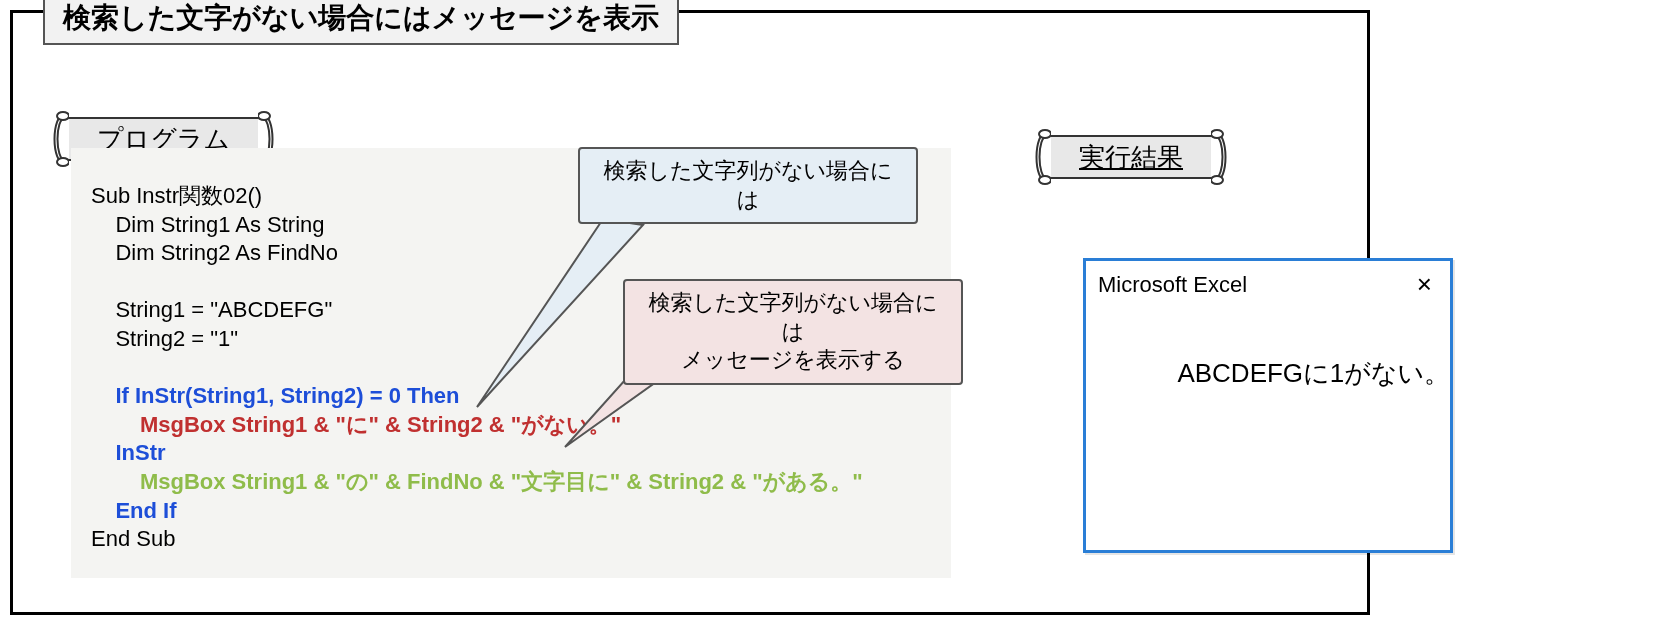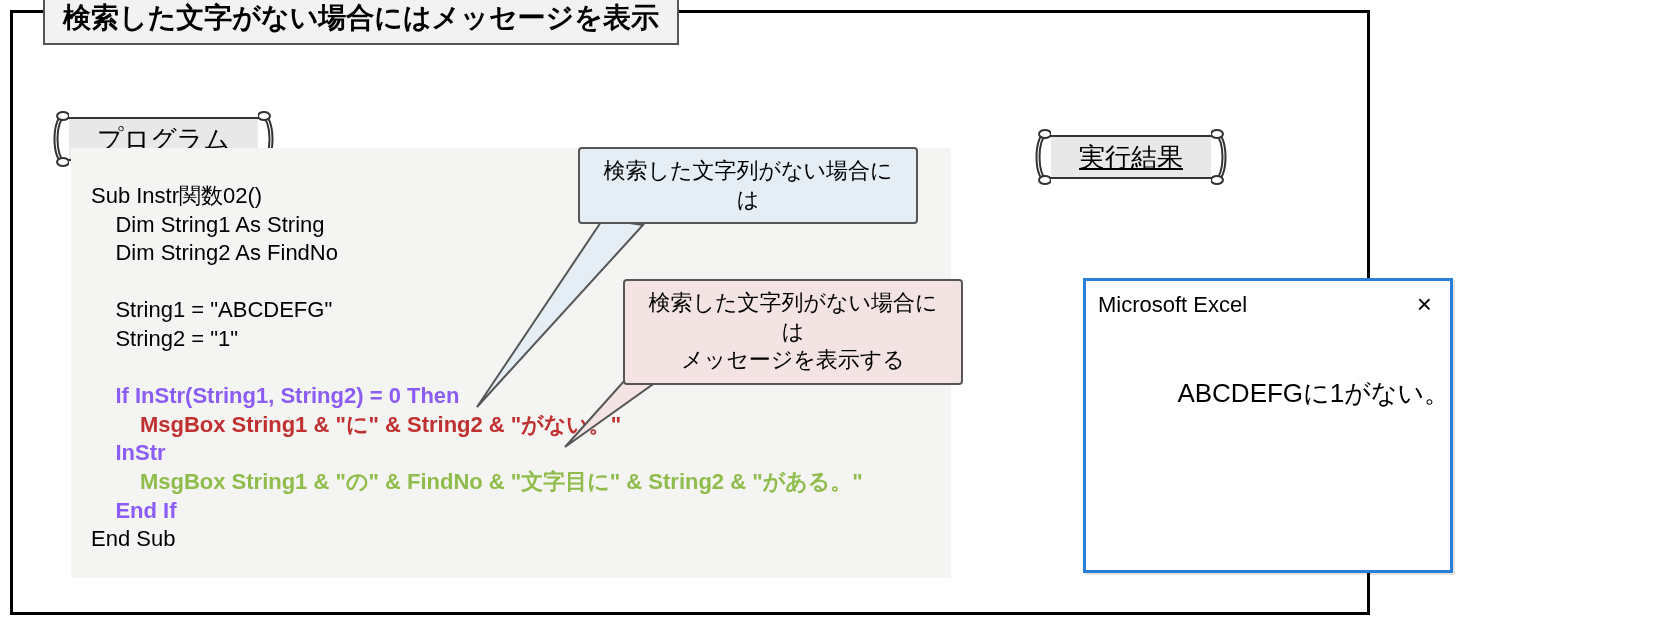--- a/index.html
+++ b/index.html
@@ -53,21 +53,21 @@
     left: 58px;
     width: 880px;
     height: 430px;
     background: #f4f4f2;
     padding: 34px 20px 10px 20px;
     font-family: "Meiryo", "Yu Gothic", sans-serif;
     font-size: 22px;
     line-height: 1.3;
     white-space: pre;
   }
-  .kw-blue { color: #8b5cf6; font-weight: bold; }
+  .kw-blue { color: #1d4ed8; font-weight: bold; }
   .kw-red  { color: #c03030; font-weight: bold; }
   .kw-green{ color: #8fbc4a; font-weight: bold; }
   
   .callout {
     position: absolute;
     border: 2px solid #555;
     border-radius: 4px;
     font-size: 22px;
     text-align: center;
     padding: 8px 16px;
@@ -82,21 +82,20 @@
   
   .msgbox {
     position: absolute;
     top: 245px;
     left: 1070px;
     width: 370px;
     height: 295px;
     border: 3px solid #2a7ed6;
     background: #fff;
     box-shadow: 2px 2px 0 rgba(0,0,0,0.1);
-    margin-top: 20px;
   }
   .msgbox-title {
     display: flex;
     justify-content: space-between;
     align-items: center;
     font-size: 22px;
     padding: 8px 12px;
   }
   .msgbox-body {
     text-align: right;

